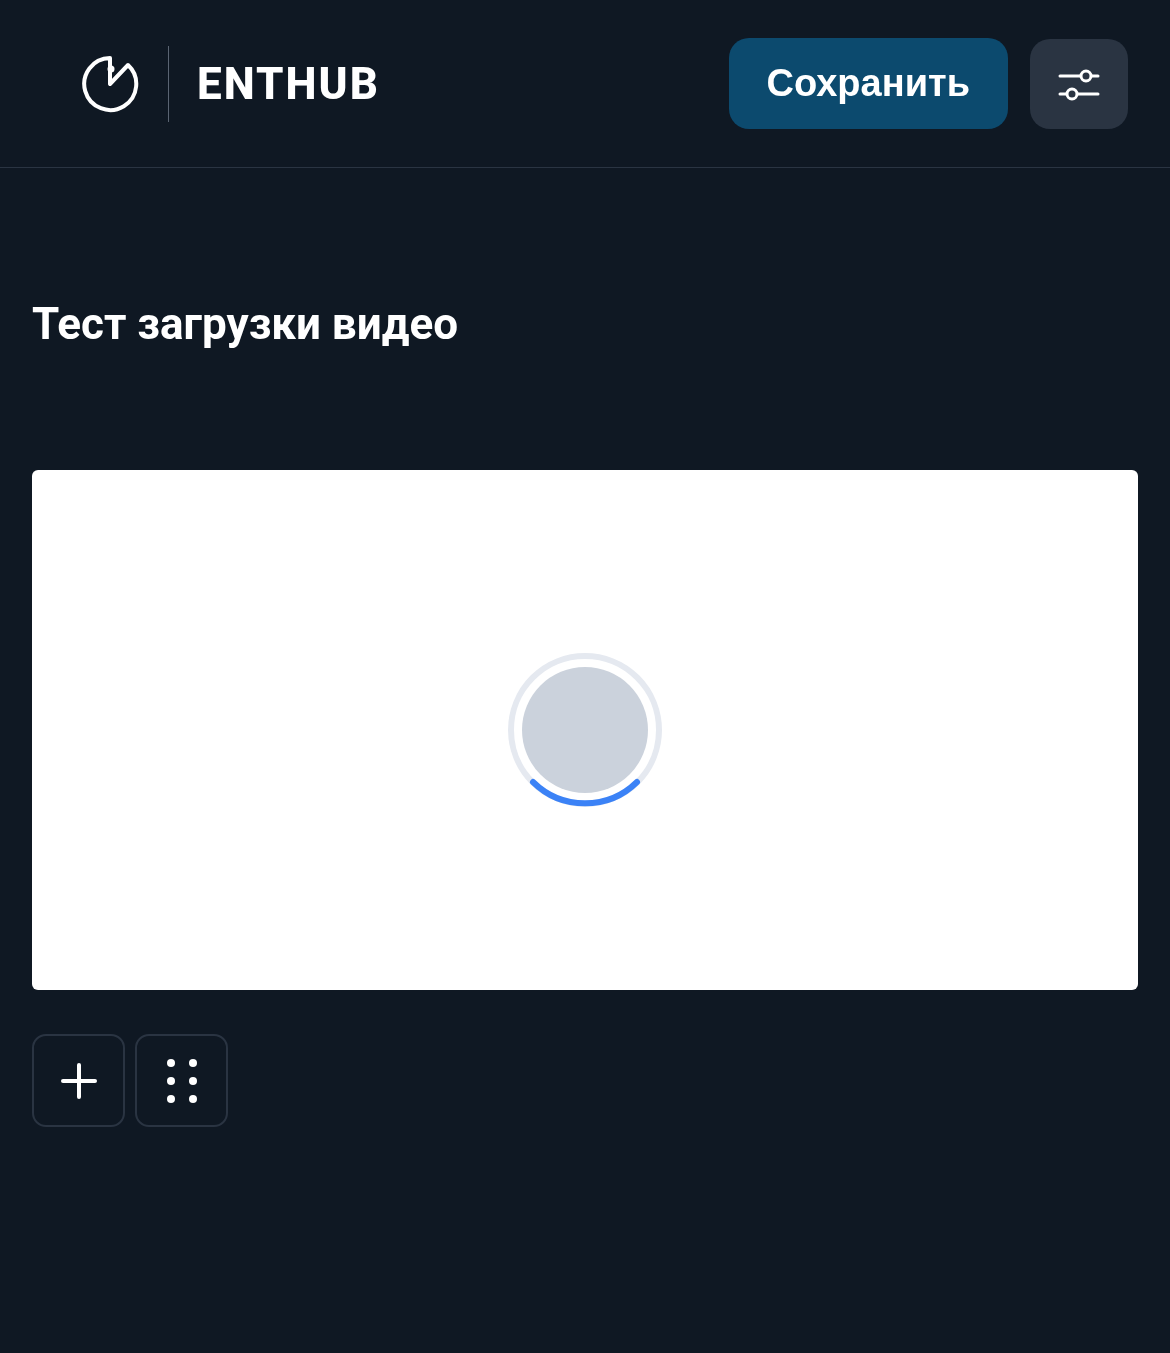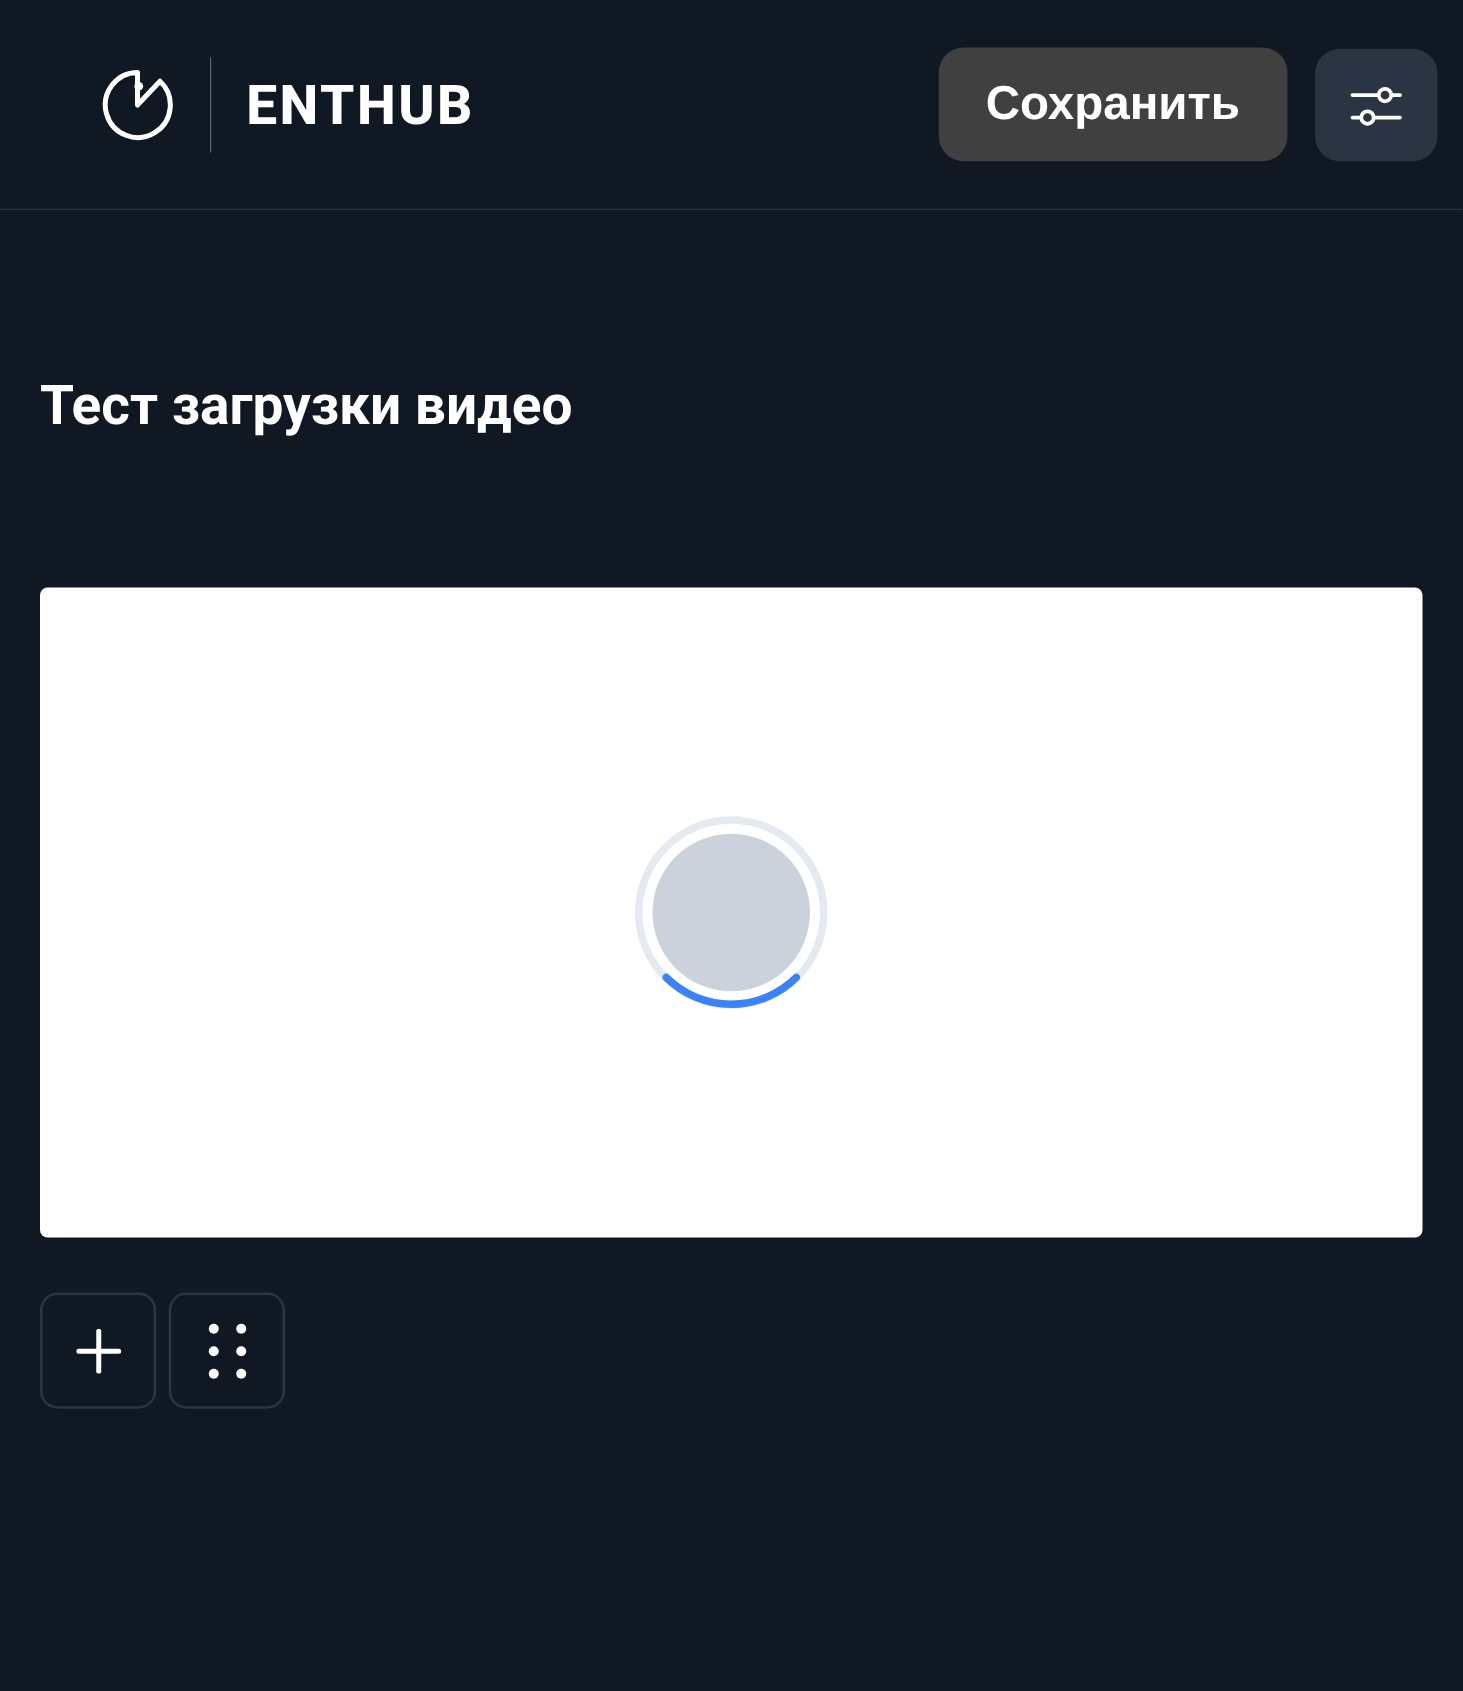--- a/index.html
+++ b/index.html
@@ -12,21 +12,21 @@
       height: 1353px;
       background-color: #0f1823;
       font-family: -apple-system, BlinkMacSystemFont, 'Segoe UI', Roboto, Arial, sans-serif;
       color: #ffffff;
       overflow: hidden;
     }
     .header {
       display: flex;
       align-items: center;
       justify-content: space-between;
-      padding: 38px 20px 38px 80px;
+      padding: 38px 42px 38px 80px;
       border-bottom: 1px solid #2a3442;
     }
     .logo-container {
       display: flex;
       align-items: center;
       gap: 28px;
     }
     .logo-icon {
       width: 60px;
       height: 60px;
@@ -41,21 +41,21 @@
       font-weight: 800;
       letter-spacing: 2px;
       color: #ffffff;
     }
     .header-actions {
       display: flex;
       align-items: center;
       gap: 22px;
     }
     .save-button {
-      background-color: #404040;
+      background-color: #0c4a6e;
       color: #ffffff;
       border: none;
       border-radius: 20px;
       padding: 24px 38px;
       font-size: 38px;
       font-weight: 600;
       cursor: pointer;
     }
     .settings-button {
       background-color: #2a3442;

